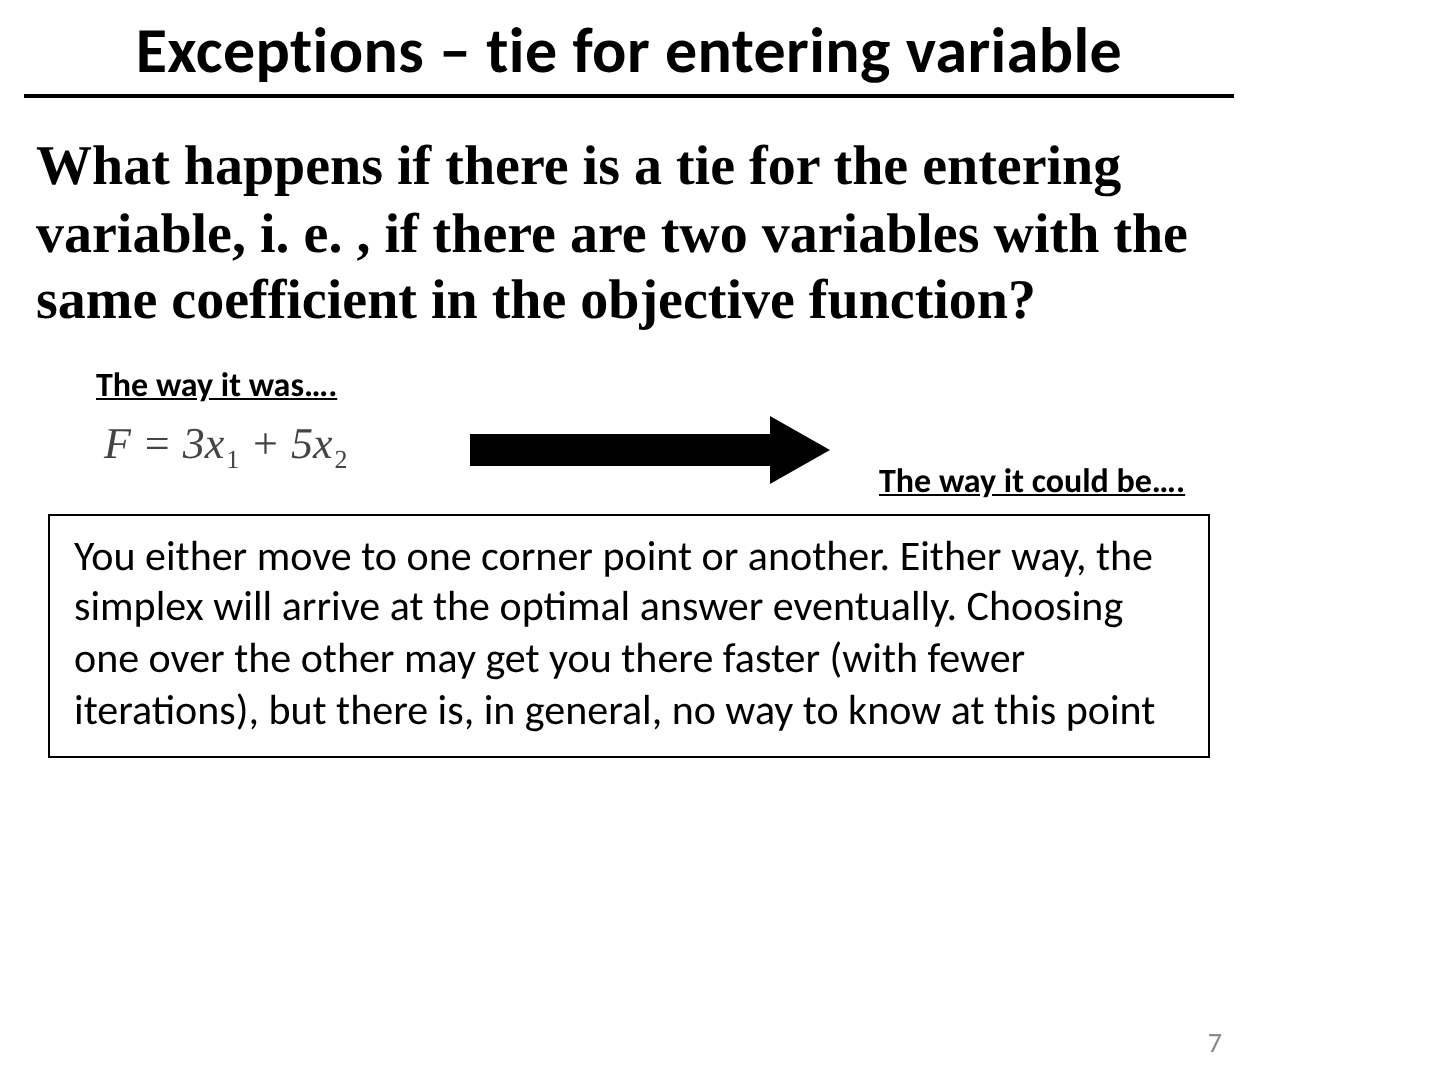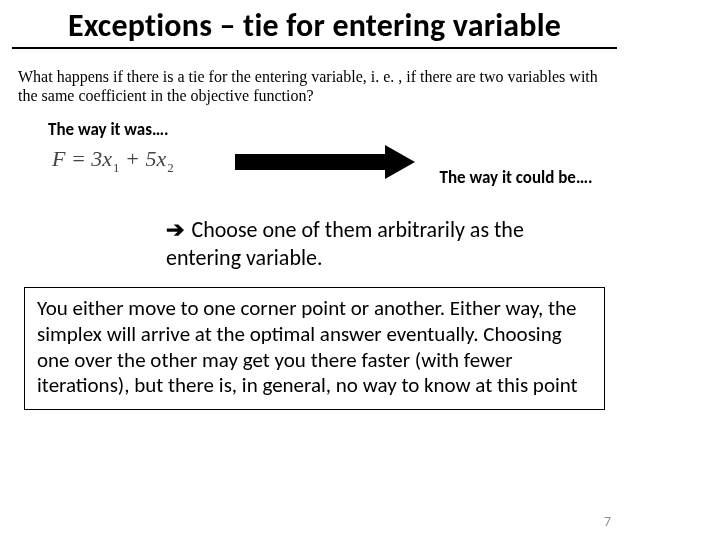--- a/index.html
+++ b/index.html
@@ -1,24 +1,24 @@
 <!DOCTYPE html>
 <html><head>
 <meta charset="utf-8">
 <style>
   * { margin: 0; padding: 0; box-sizing: border-box; }
   html, body { width: 720px; height: 540px; background: #fff; font-family: Calibri, Arial, sans-serif; color: #000; }
   .slide { width: 629px; height: 540px; position: relative; padding: 0 18px; }
   .title { font-size: 32px; font-weight: 700; text-align: center; padding: 6px 0 2px 0; border-bottom: 2px solid #000; margin: 0 -6px 18px -6px; letter-spacing: 0.2px; }
-  .question { font-family: Georgia, 'Times New Roman', serif; font-size: 16px; line-height: 1.2; font-weight: 400; margin: 10px 0 14px 0; }
+  .question { font-family: Georgia, 'Times New Roman', serif; font-size: 28px; line-height: 1.2; font-weight: 700; margin: 10px 0 14px 0; }
   .row { display: flex; align-items: flex-start; margin-top: 6px; }
   .col { flex: 1; }
   .col-left { padding-left: 30px; }
   .col-right { padding-left: 10px; margin-top: 48px; }
-  .caption { font-size: 17px; font-weight: 700; margin-bottom: 6px; }
+  .caption { font-size: 17px; font-weight: 700; margin-bottom: 6px; text-decoration: underline; }
   .formula { font-family: Liberation Serif, serif; font-size: 22px; font-style: italic; color: #444; padding-left: 4px; }
   .formula .sub { font-size: 13px; vertical-align: sub; font-style: normal; padding-left: 1px; }
   .arrow-wrap { width: 210px; display: flex; align-items: center; justify-content: center; padding-top: 26px; }
   .arrow-shaft { width: 150px; height: 16px; background: #000; }
   .arrow-head { width: 0; height: 0; border-top: 17px solid transparent; border-bottom: 17px solid transparent; border-left: 30px solid #000; }
   .choose { font-size: 22px; font-weight: 500; line-height: 1.25; margin: 22px 0 16px 148px; max-width: 430px; }
   .choose .lead { font-family: Wingdings, 'Segoe UI Symbol', sans-serif; font-weight: 700; margin-right: 2px; }
   .box { border: 1.5px solid #000; padding: 8px 12px 10px 12px; font-size: 21px; line-height: 1.22; margin: 0 6px; }
   .pagenum { position: absolute; right: 18px; bottom: 10px; font-size: 14px; color: #8a8a8a; }
 </style>
@@ -43,22 +43,19 @@
     <div class="arrow-wrap">
       <div class="arrow-shaft"></div>
       <div class="arrow-head"></div>
     </div>
 
     <div class="col col-right">
       <div class="caption">The way it could be….</div>
     </div>
   </div>
 
-  <p class="choose">
-    <span class="lead">➔</span><span> Choose one of them arbitrarily as the entering variable.</span>
-  </p>
 
   <div class="box">
     <span>You either move to one corner point or another. Either way, the simplex will arrive at the optimal answer eventually. Choosing one over the other may get you there faster (with fewer iterations), but there is, in general, no way to know at this point</span>
   </div>
 
   <div class="pagenum">7</div>
 </div>
 
 </body></html>

